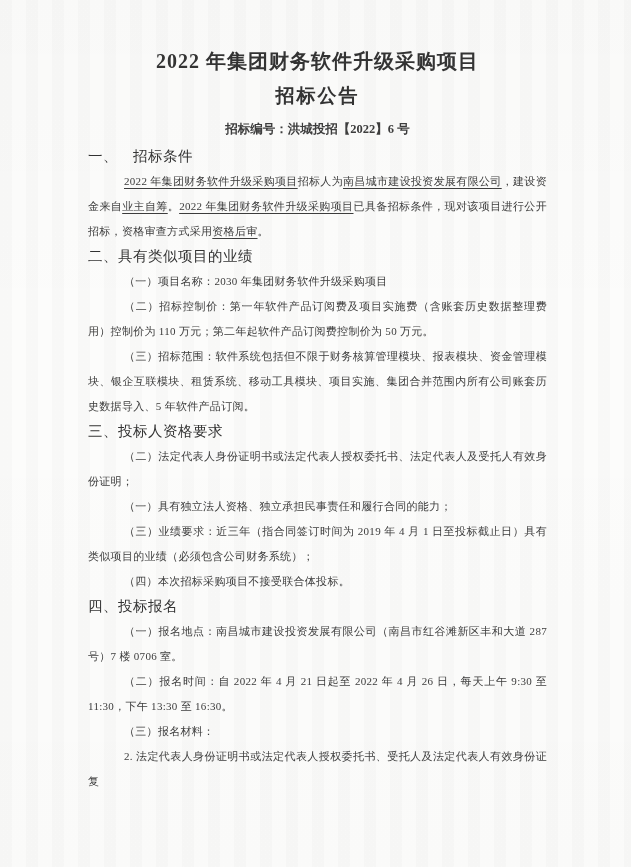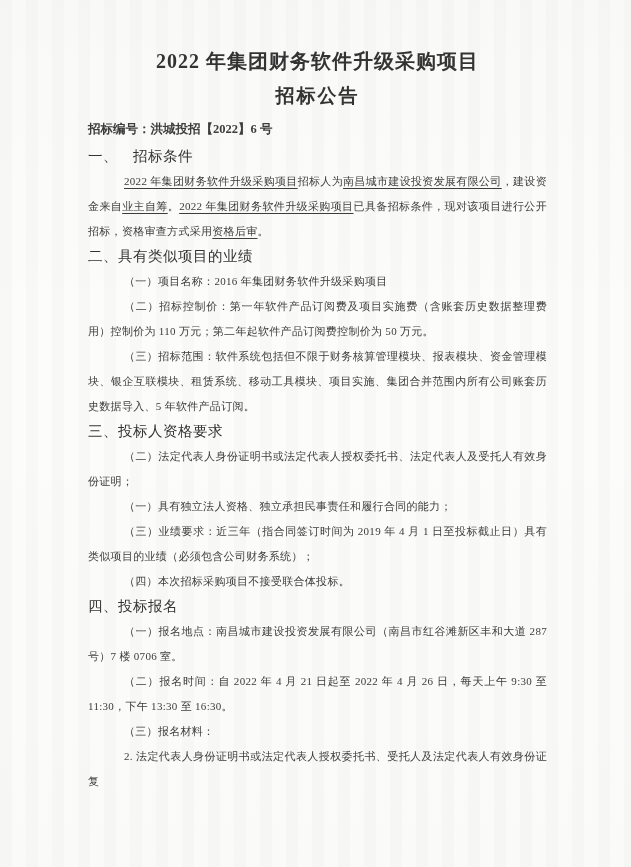--- a/index.html
+++ b/index.html
@@ -36,21 +36,21 @@
     margin: 5px 0 0 0;
     text-align: center;
     font-size: 19px;
     line-height: 30px;
     font-weight: bold;
     letter-spacing: 2px;
     color: #333333;
   }
   .doc-number {
     margin: 9px 0 6px 0;
-    text-align: left;
+    text-align: center;
     font-size: 12.5px;
     line-height: 18px;
     font-weight: bold;
     color: #3d3d3d;
   }
   .sec-heading {
     font-size: 14.5px;
     line-height: 25px;
     font-weight: normal;
     letter-spacing: 0.5px;
@@ -74,21 +74,21 @@
 <body>
 
 <div class="page">
   <h1 class="doc-title">2022 年集团财务软件升级采购项目</h1>
   <h1 class="doc-subtitle">招标公告</h1>
   <div class="doc-number">招标编号：洪城投招【2022】6 号</div>
   <div id="sections">
       <div class="sec-heading">一、　招标条件</div>
       <p class="para"><span class="u">2022 年集团财务软件升级采购项目</span><span>招标人为</span><span class="u">南昌城市建设投资发展有限公司</span><span>，建设资金来自</span><span class="u">业主自筹</span><span>。</span><span class="u">2022 年集团财务软件升级采购项目</span><span>已具备招标条件，现对该项目进行公开招标，资格审查方式采用</span><span class="u">资格后审</span><span>。</span></p>
       <div class="sec-heading">二、具有类似项目的业绩</div>
-      <p class="para"><span>（一）项目名称：2016 年集团财务软件升级采购项目</span></p>
+      <p class="para"><span>（一）项目名称：2030 年集团财务软件升级采购项目</span></p>
       <p class="para"><span>（二）招标控制价：第一年软件产品订阅费及项目实施费（含账套历史数据整理费用）控制价为 110 万元；第二年起软件产品订阅费控制价为 50 万元。</span></p>
       <p class="para"><span>（三）招标范围：软件系统包括但不限于财务核算管理模块、报表模块、资金管理模块、银企互联模块、租赁系统、移动工具模块、项目实施、集团合并范围内所有公司账套历史数据导入、5 年软件产品订阅。</span></p>
       <div class="sec-heading">三、投标人资格要求</div>
       <p class="para"><span>（二）法定代表人身份证明书或法定代表人授权委托书、法定代表人及受托人有效身份证明；</span></p>
       <p class="para"><span>（一）具有独立法人资格、独立承担民事责任和履行合同的能力；</span></p>
       <p class="para"><span>（三）业绩要求：近三年（指合同签订时间为 2019 年 4 月 1 日至投标截止日）具有类似项目的业绩（必须包含公司财务系统）；</span></p>
       <p class="para"><span>（四）本次招标采购项目不接受联合体投标。</span></p>
       <div class="sec-heading">四、投标报名</div>
       <p class="para"><span>（一）报名地点：南昌城市建设投资发展有限公司（南昌市红谷滩新区丰和大道 287 号）7 楼 0706 室。</span></p>
       <p class="para"><span>（二）报名时间：自 2022 年 4 月 21 日起至 2022 年 4 月 26 日，每天上午 9:30 至 11:30，下午 13:30 至 16:30。</span></p>

